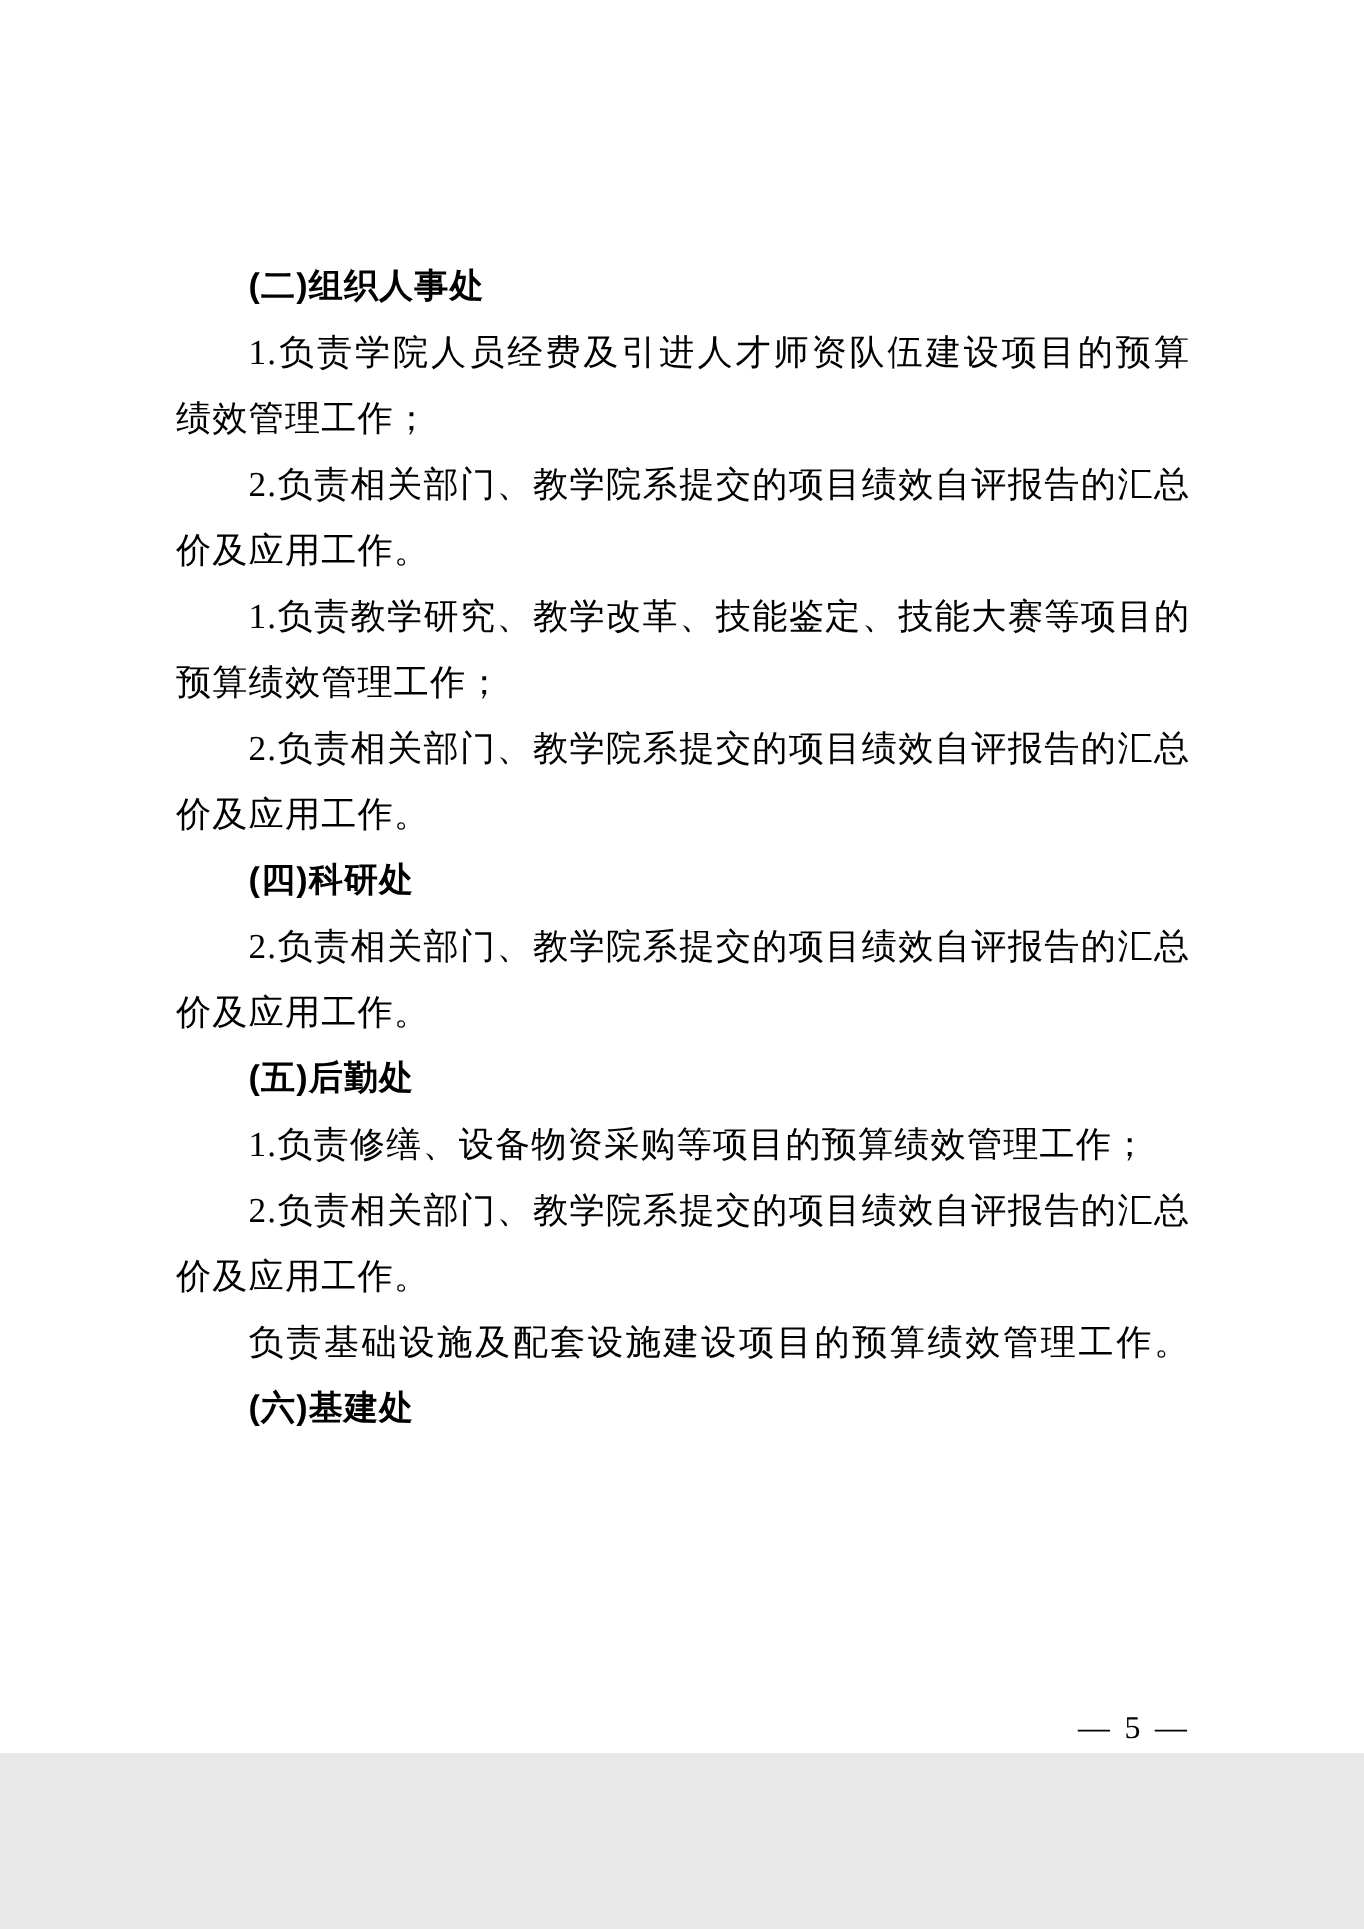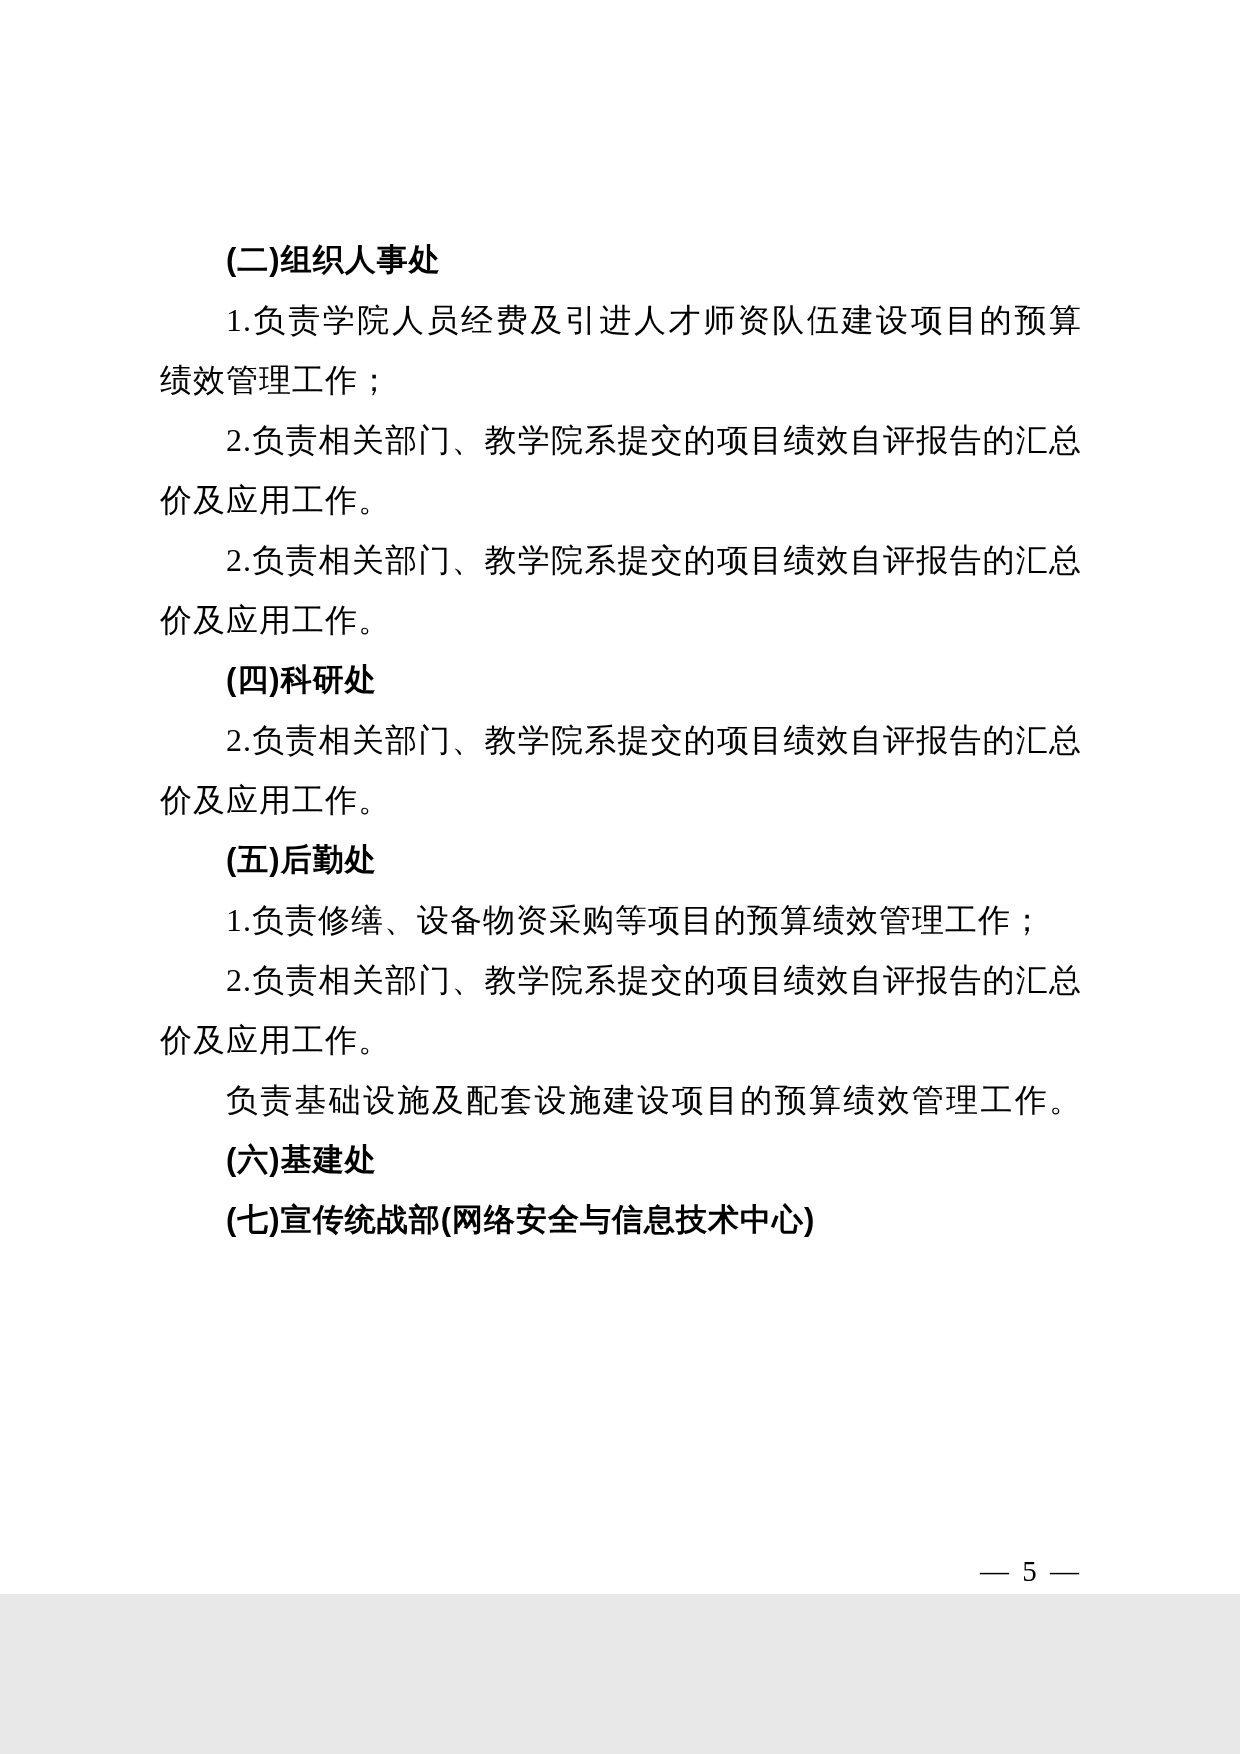--- a/index.html
+++ b/index.html
@@ -61,33 +61,34 @@
 
 <div class="page">
   <div class="content">
 
     <div class="tline heading indent">(二)组织人事处</div>
     <div class="tline indent full">1.负责学院人员经费及引进人才师资队伍建设项目的预算</div>
     <div class="tline">绩效管理工作；</div>
     <div class="tline indent full">2.负责相关部门、教学院系提交的项目绩效自评报告的汇总评</div>
     <div class="tline">价及应用工作。</div>
 
+    <div class="tline indent full">1.负责教学研究、教学改革、技能鉴定、技能大赛等项目的</div>
+    <div class="tline">预算绩效管理工作；</div>
     <div class="tline indent full">2.负责相关部门、教学院系提交的项目绩效自评报告的汇总评</div>
     <div class="tline">价及应用工作。</div>
 
     <div class="tline heading indent">(四)科研处</div>
     <div class="tline indent full">2.负责相关部门、教学院系提交的项目绩效自评报告的汇总评</div>
     <div class="tline">价及应用工作。</div>
 
     <div class="tline heading indent">(五)后勤处</div>
     <div class="tline indent">1.负责修缮、设备物资采购等项目的预算绩效管理工作；</div>
     <div class="tline indent full">2.负责相关部门、教学院系提交的项目绩效自评报告的汇总评</div>
     <div class="tline">价及应用工作。</div>
 
     <div class="tline indent full">负责基础设施及配套设施建设项目的预算绩效管理工作。</div>
     <div class="tline heading indent">(六)基建处</div>
 
-    <div class="tline heading indent">(七)宣传统战部(网络安全与信息技术中心)</div>
 
   </div>
 
   <div class="page-number">— 5 —</div>
 </div>
 
 </body></html>

